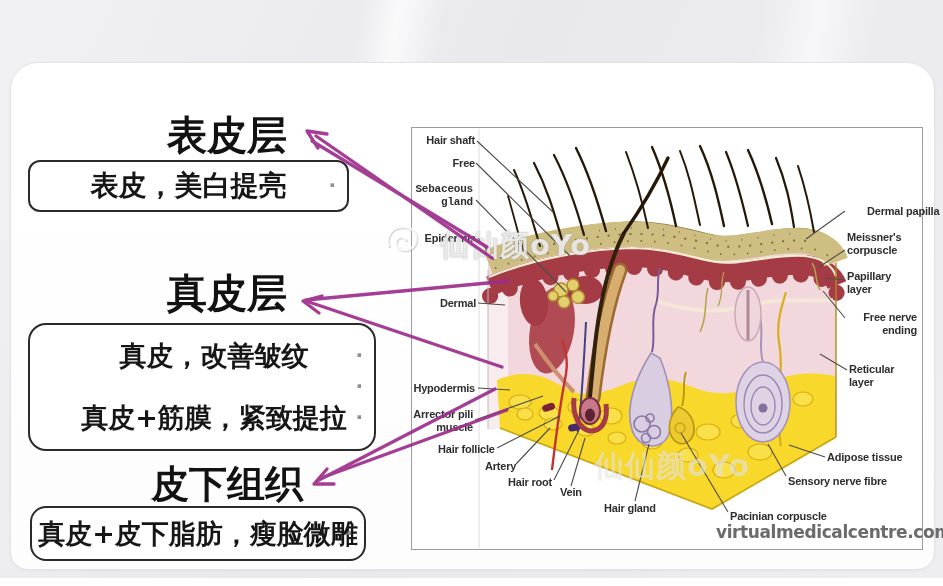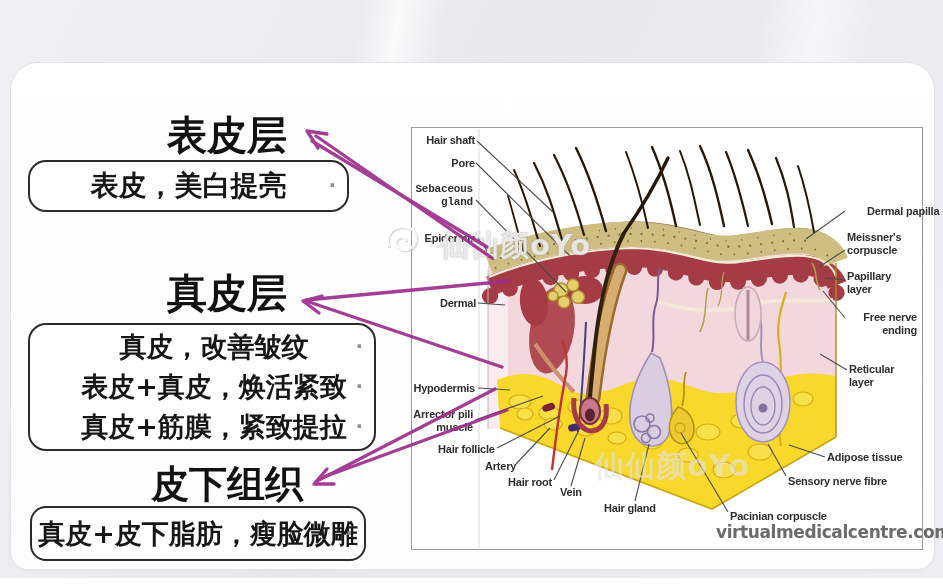--- a/index.html
+++ b/index.html
@@ -32,35 +32,34 @@
   svg{position:absolute;left:0;top:0;}
 </style>
 </head>
 <body>
 
 <div id="stage">
   <div class="streaks"></div>
   <div class="card"></div>
 
   <div class="heading" style="top:108px;font-size:40px;">表皮层</div>
-  <div class="hbox" style="left:28px;top:160px;width:317px;height:48px;border-radius:18px;font-size:28px;text-align:right;">
+  <div class="hbox" style="left:28px;top:160px;width:317px;height:48px;border-radius:12px;font-size:28px;text-align:right;">
     <div class="box-line" style="height:100%;">
       <span>表皮，美白提亮</span>
       <span class="dot">·</span>
     </div>
   </div>
 
   <div class="heading" style="top:266px;font-size:40px;">真皮层</div>
   <div class="hbox" style="left:28px;top:323px;width:320px;height:124px;border-radius:18px;font-size:27px;display:flex;flex-direction:column;justify-content:space-evenly;padding-left:24px;">
     <div class="box-line">
       <span>真皮，改善皱纹</span>
       <span class="dot">·</span>
     </div>
     <div class="box-line">
-      <span>表皮+真皮，焕活紧致</span>
       <span class="dot">·</span>
     </div>
     <div class="box-line">
       <span>真皮+筋膜，紧致提拉</span>
       <span class="dot">·</span>
     </div>
   </div>
 
   <div class="heading" style="top:459px;font-size:38px;">皮下组织</div>
   <div class="hbox" style="left:30px;top:506px;width:332px;height:51px;border-radius:16px;font-size:27px;">
@@ -203,21 +202,21 @@
       <line x1="845" y1="280" x2="825" y2="278"></line>
       <line x1="845" y1="318" x2="823" y2="291"></line>
       <line x1="847" y1="370" x2="820" y2="354"></line>
       <line x1="825" y1="457" x2="789" y2="445"></line>
       <line x1="786" y1="476" x2="768" y2="444"></line>
       <line x1="728" y1="512" x2="681" y2="433"></line>
     </g>
   </svg>
 
   <div class="dlab ta-r" style="left:395px;top:134px;width:80px;">Hair shaft</div>
-  <div class="dlab ta-r" style="left:395px;top:157px;width:80px;">Pore</div>
+  <div class="dlab ta-r" style="left:395px;top:157px;width:80px;">Free</div>
   <div class="dlab ta-r" style="left:398px;top:183px;width:75px;font-family:Liberation Mono, monospace;">Sebaceous gland</div>
   <div class="dlab ta-r" style="left:398px;top:232px;width:78px;">Epidermis</div>
   <div class="dlab ta-r" style="left:398px;top:297px;width:78px;">Dermal</div>
   <div class="dlab ta-r" style="left:385px;top:382px;width:90px;">Hypodermis</div>
   <div class="dlab ta-r" style="left:380px;top:408px;width:93px;">Arrector pili muscle</div>
   <div class="dlab" style="left:438px;top:443px;white-space:nowrap;">Hair follicle</div>
   <div class="dlab" style="left:485px;top:460px;white-space:nowrap;">Artery</div>
   <div class="dlab" style="left:508px;top:476px;white-space:nowrap;">Hair root</div>
   <div class="dlab" style="left:560px;top:486px;white-space:nowrap;">Vein</div>
   <div class="dlab" style="left:604px;top:502px;white-space:nowrap;">Hair gland</div>

